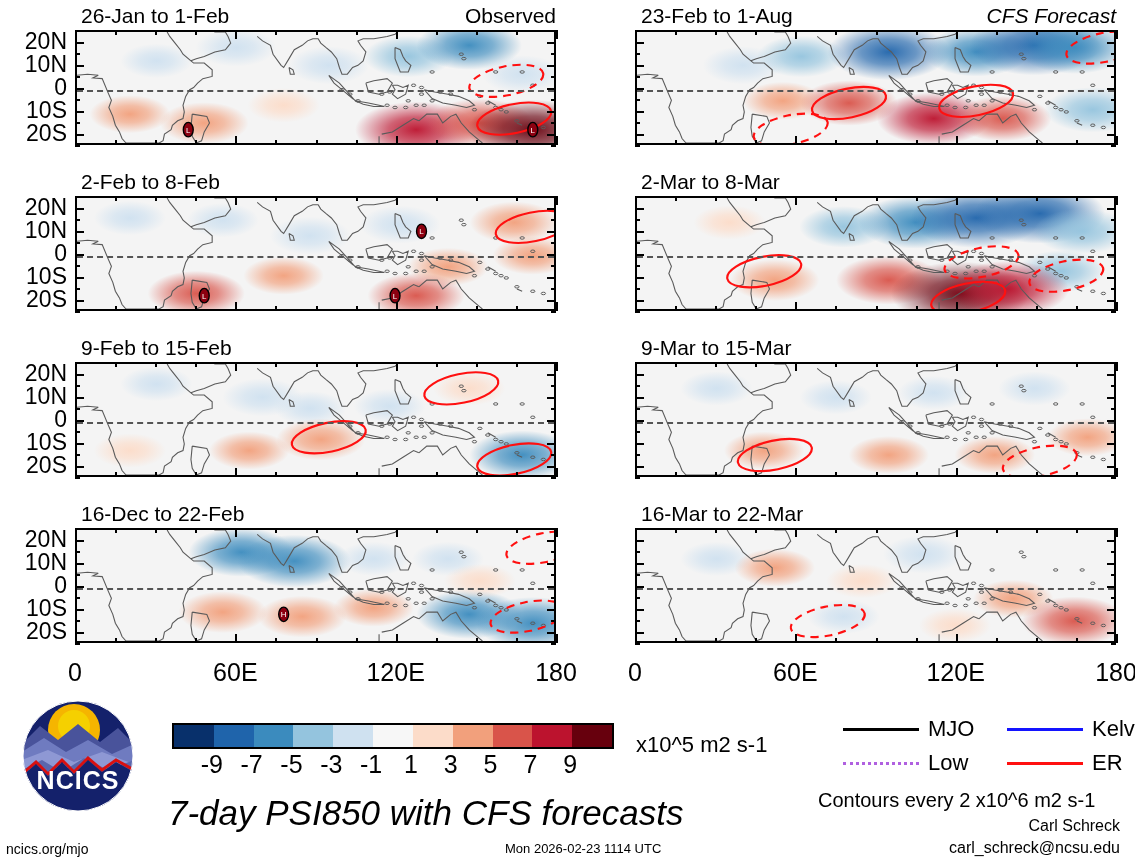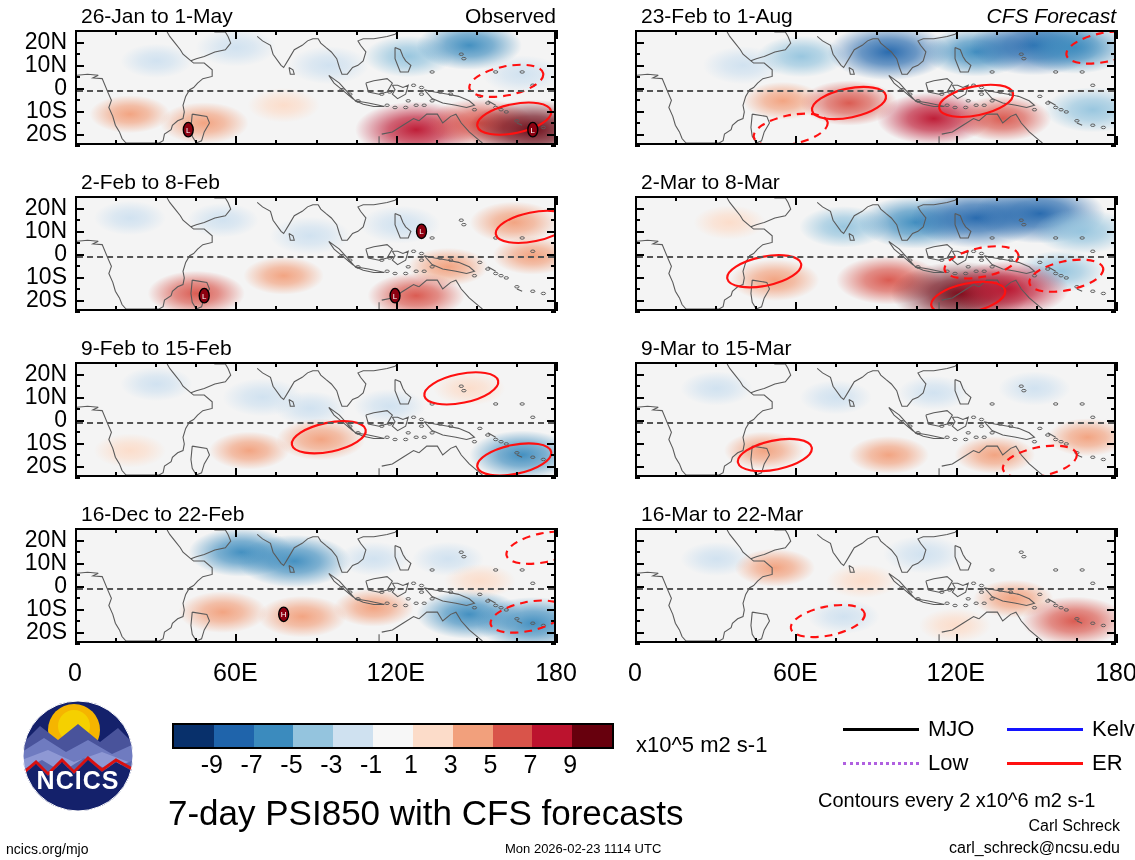--- a/index.html
+++ b/index.html
@@ -46,21 +46,21 @@
 </style>
 </head>
 <body>
 
 <div id="panels">
     <div class="ylab" style="left: 3px; top: 29.5px;">20N</div>
     <div class="ylab" style="left: 3px; top: 52.5px;">10N</div>
     <div class="ylab" style="left: 3px; top: 75.5px;">0</div>
     <div class="ylab" style="left: 3px; top: 98.5px;">10S</div>
     <div class="ylab" style="left: 3px; top: 121.5px;">20S</div>
-    <div class="panel-title" style="left: 81px; top: 5px;">26-Jan to 1-May</div>
+    <div class="panel-title" style="left: 81px; top: 5px;">26-Jan to 1-Feb</div>
     <div class="panel-title right" style="left: 75px; width: 481px; top: 5px;">Observed</div>
     <div class="map-frame" style="left: 75px; top: 30px; width: 481px; height: 115px;">
       <svg class="ov" viewBox="0 0 481 115" preserveAspectRatio="none">
         <defs>
           <radialGradient id="g0_0">
         <stop offset="0%" stop-color="#cfe1f0" stop-opacity="0.95"></stop>
         <stop offset="45%" stop-color="#cfe1f0" stop-opacity="0.65"></stop>
         <stop offset="100%" stop-color="#cfe1f0" stop-opacity="0"></stop>
       </radialGradient>
           <radialGradient id="g0_1">
@@ -1552,21 +1552,21 @@
     <div class="leg-item" style="left: 1007px; top: 752px;">
       <div class="leg-line" style="border-top-color: rgb(255, 16, 16); border-top-style: solid;"></div>
       <div class="leg-label">ER</div>
     </div>
   </div>
 
 <div id="contour-note" style="left: 818px; top: 790px;">Contours every 2 x10^6 m2 s-1</div>
 <div id="author" style="left: 830px; top: 818px; width: 290px;">Carl Schreck</div>
 <div id="email" style="left: 830px; top: 840px; width: 290px;">carl_schreck@ncsu.edu</div>
 
-<div id="maintitle" style="left: 168px; top: 795px;">7-day PSI850 with CFS forecasts</div>
+<div id="maintitle" style="left: 168px; top: 795px; font-style: italic;">7-day PSI850 with CFS forecasts</div>
 
 <div id="logo">
   <svg viewBox="0 0 112 112" width="112" height="112">
     <defs>
         <clipPath id="lc">
           <circle cx="56" cy="56" r="55"></circle>
         </clipPath>
       </defs>
     <g clip-path="url(#lc)">
       <rect x="0" y="0" width="112" height="112" fill="#14216b"></rect>

